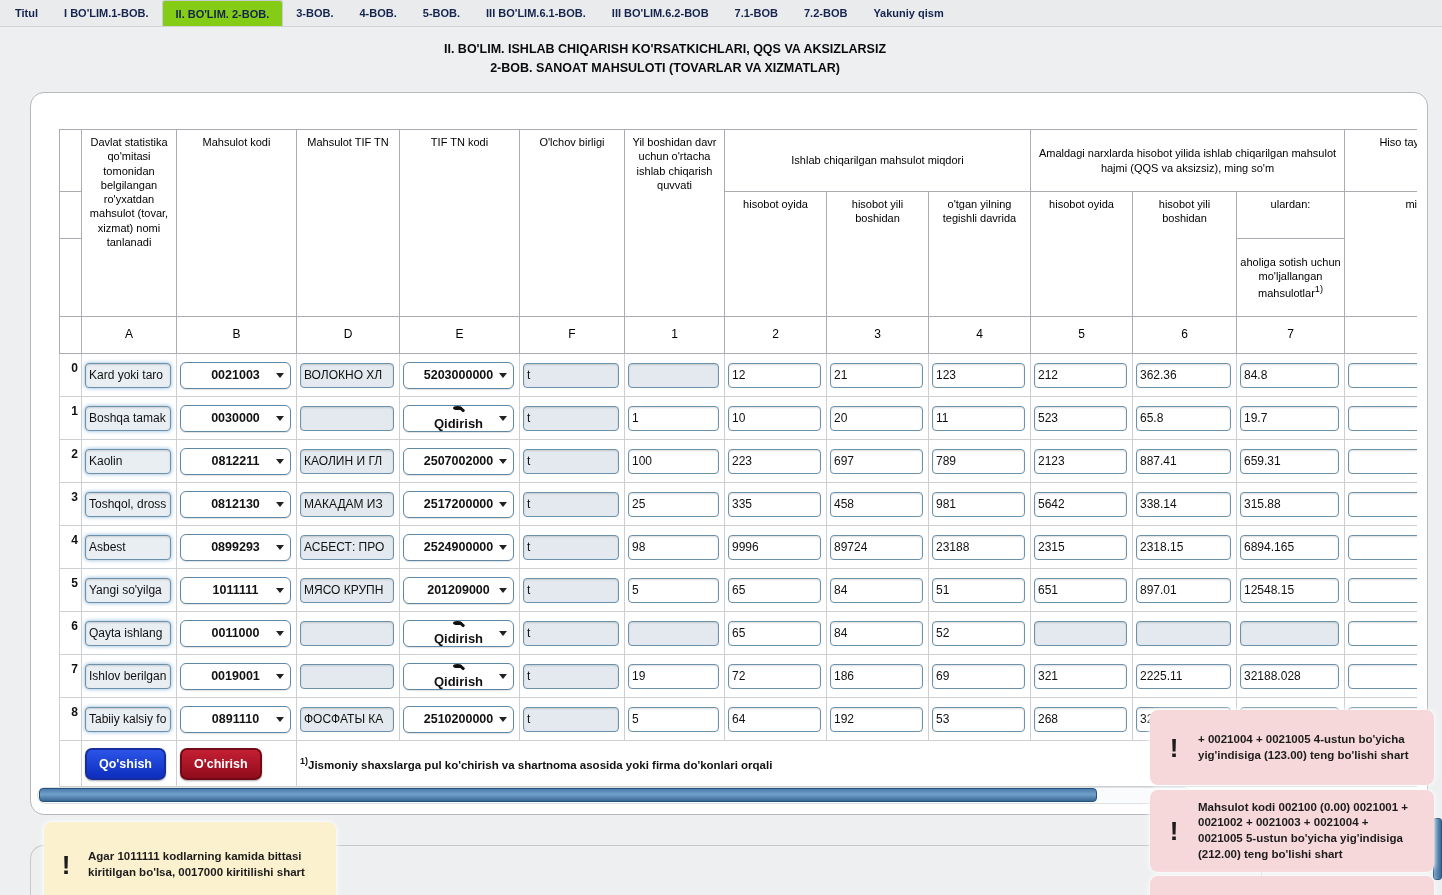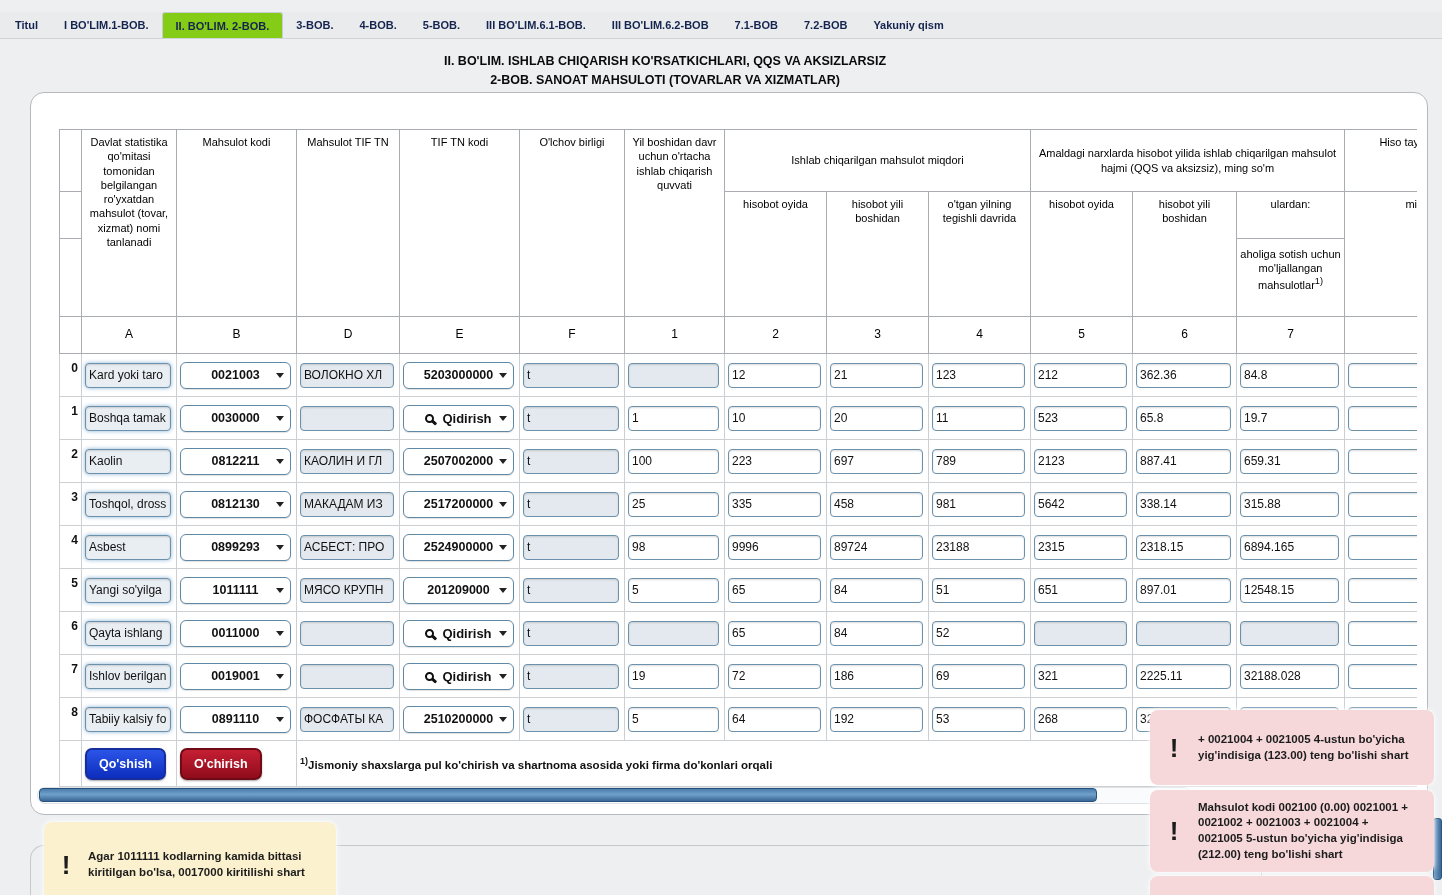--- a/index.html
+++ b/index.html
@@ -4,21 +4,21 @@
 <style>
   * { box-sizing: border-box; }
   html,body { margin:0; padding:0; }
   body {
     width:1442px; height:895px; overflow:hidden; position:relative;
     background:#edeff1; font-family:"Liberation Sans", sans-serif; color:#111;
   }
   
   .tabbar {
     height:27px; background:#e9ebed; border-bottom:1px solid #d0d4d7;
-    display:flex; align-items:stretch; padding-left:2px;margin-top:12px;
+    display:flex; align-items:stretch; padding-left:2px;
   }
   .tab {
     display:flex; align-items:center; padding:0 13px; font-size:11px; font-weight:bold;
     color:#15244e; white-space:nowrap; cursor:default;
   }
   .tab.active {
     background:#84cc16; border:1px solid #c9cdd1; border-bottom:none;
     border-radius:3px 3px 0 0;
   }
   
@@ -33,21 +33,21 @@
     position:absolute; left:28px; top:36px; width:1358px; height:660px; overflow:hidden;
   }
   table.grid { border-collapse:collapse; table-layout:fixed; width:1400px; }
   .grid th {
     border:1px solid #a9adb1; background:#fff; font-size:11px; font-weight:normal;
     color:#000; text-align:center; vertical-align:middle; padding:3px 3px; line-height:1.3;
   }
   .grid th.vtop { vertical-align:top; padding-top:5px; }
   .grid tr.h1 th { height:62px; }
   .grid tr.h2 th { height:47px; vertical-align:top; padding-top:5px; }
-  .grid tr.h3 th { height:78px; vertical-align:top; padding-top:8px; }
+  .grid tr.h3 th { height:78px; vertical-align:top; padding-top:16px; }
   .grid tr.letters th { height:37px; font-size:12px; vertical-align:middle; }
   .grid td {
     border:1px solid #ccd0d3; background:#fff; padding:2px 5px 2px 3px; vertical-align:middle;
     height:43px;
   }
   .grid td.rownum {
     font-size:12px; font-weight:bold; text-align:right; vertical-align:top;
     padding:7px 3px 0 0; border-color:#ccd0d3;
   }
   .clipw { width:46px; margin:0 auto; text-align:center; }
@@ -63,21 +63,21 @@
   .sel {
     height:27px; width:100%; border:1.5px solid #5f88a6; border-radius:6px; background:#fff;
     display:flex; align-items:center; justify-content:center; gap:6px; position:relative;
     font-size:12.5px; font-weight:bold; overflow:hidden; box-shadow:0 1px 1px rgba(0,0,0,.12);
   }
   .sel .sel-label { white-space:nowrap; }
   .caret {
     position:absolute; right:6px; top:50%; margin-top:-2px; width:0; height:0;
     border-left:4px solid transparent; border-right:4px solid transparent; border-top:5px solid #222;
   }
-  .sel.search { font-size:13px; }
+  .sel.search { font-size:13px;flex-direction:column; }
   .mag { width:9px; height:9px; border:2.5px solid #0f0f0f; border-radius:50%; position:relative; display:inline-block; margin-right:2px; }
   .mag::after {
     content:""; position:absolute; width:6px; height:3px; background:#0f0f0f;
     right:-5px; bottom:-3px; transform:rotate(40deg); border-radius:1px;
   }
   
   .grid tr.frow td { height:46px; }
   .btn {
     color:#fff; font-weight:bold; font-size:12.5px; font-family:"Liberation Sans",sans-serif;
     padding:7px 12px; border-radius:7px; cursor:pointer; box-shadow:0 1px 2px rgba(0,0,0,.35);

